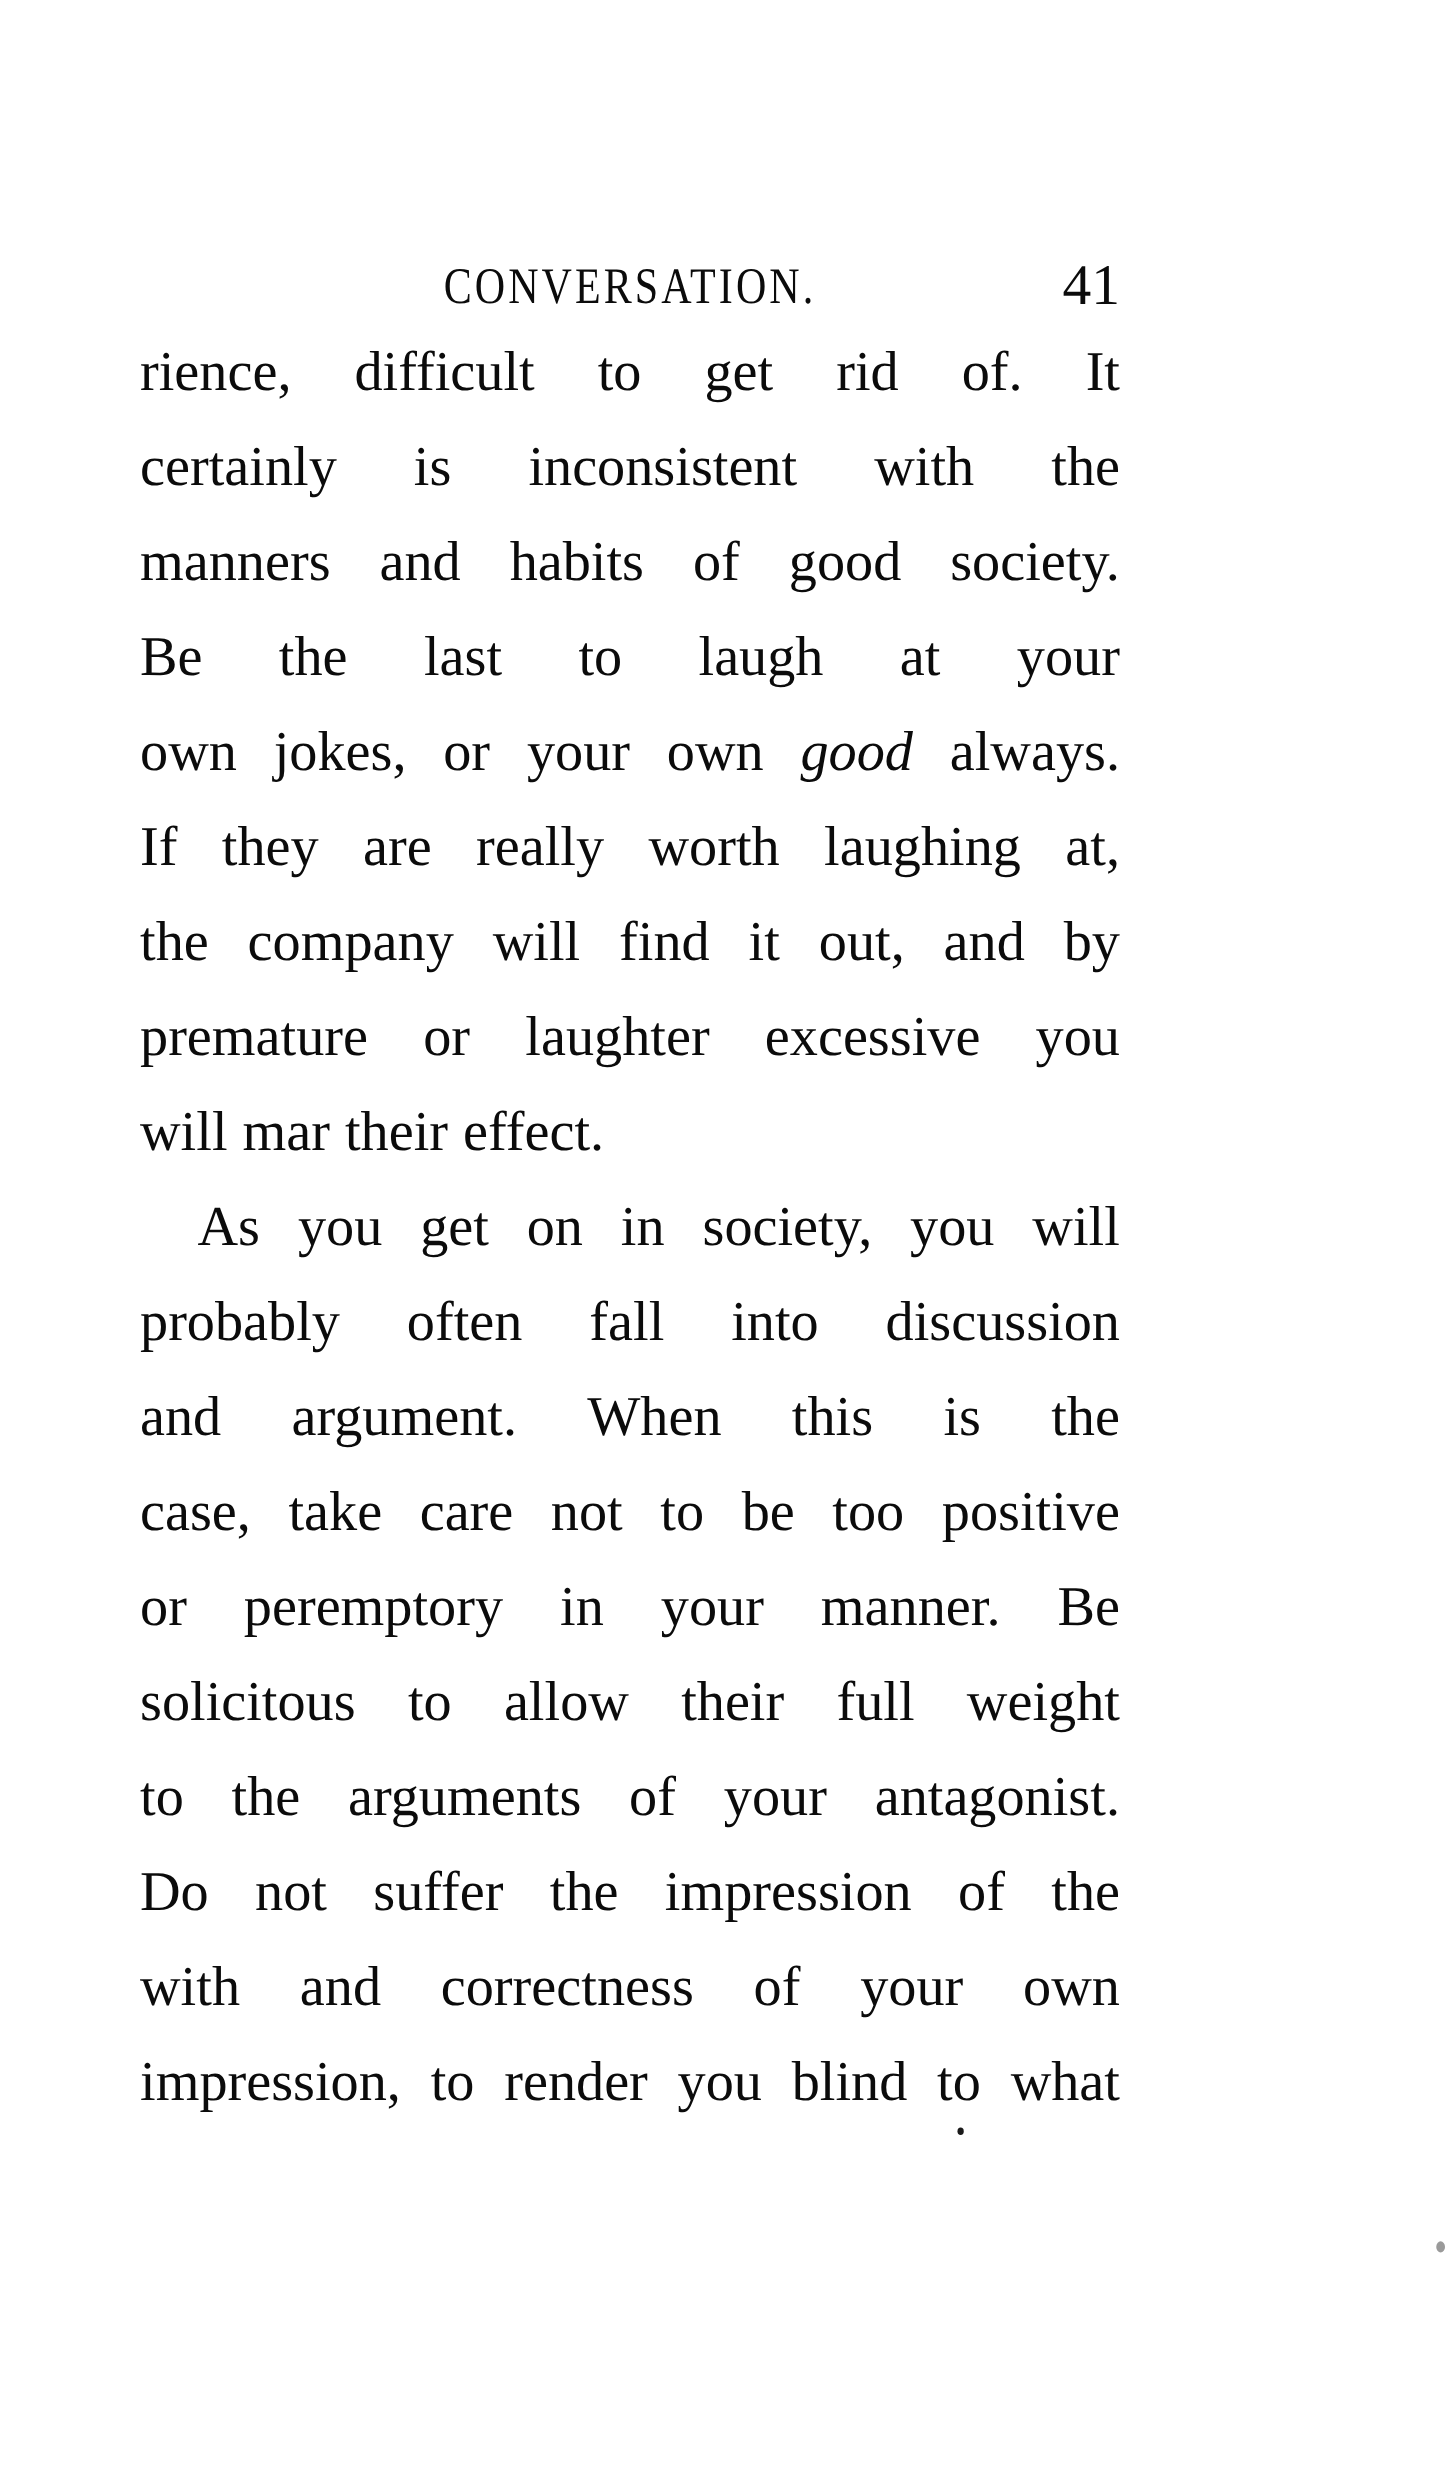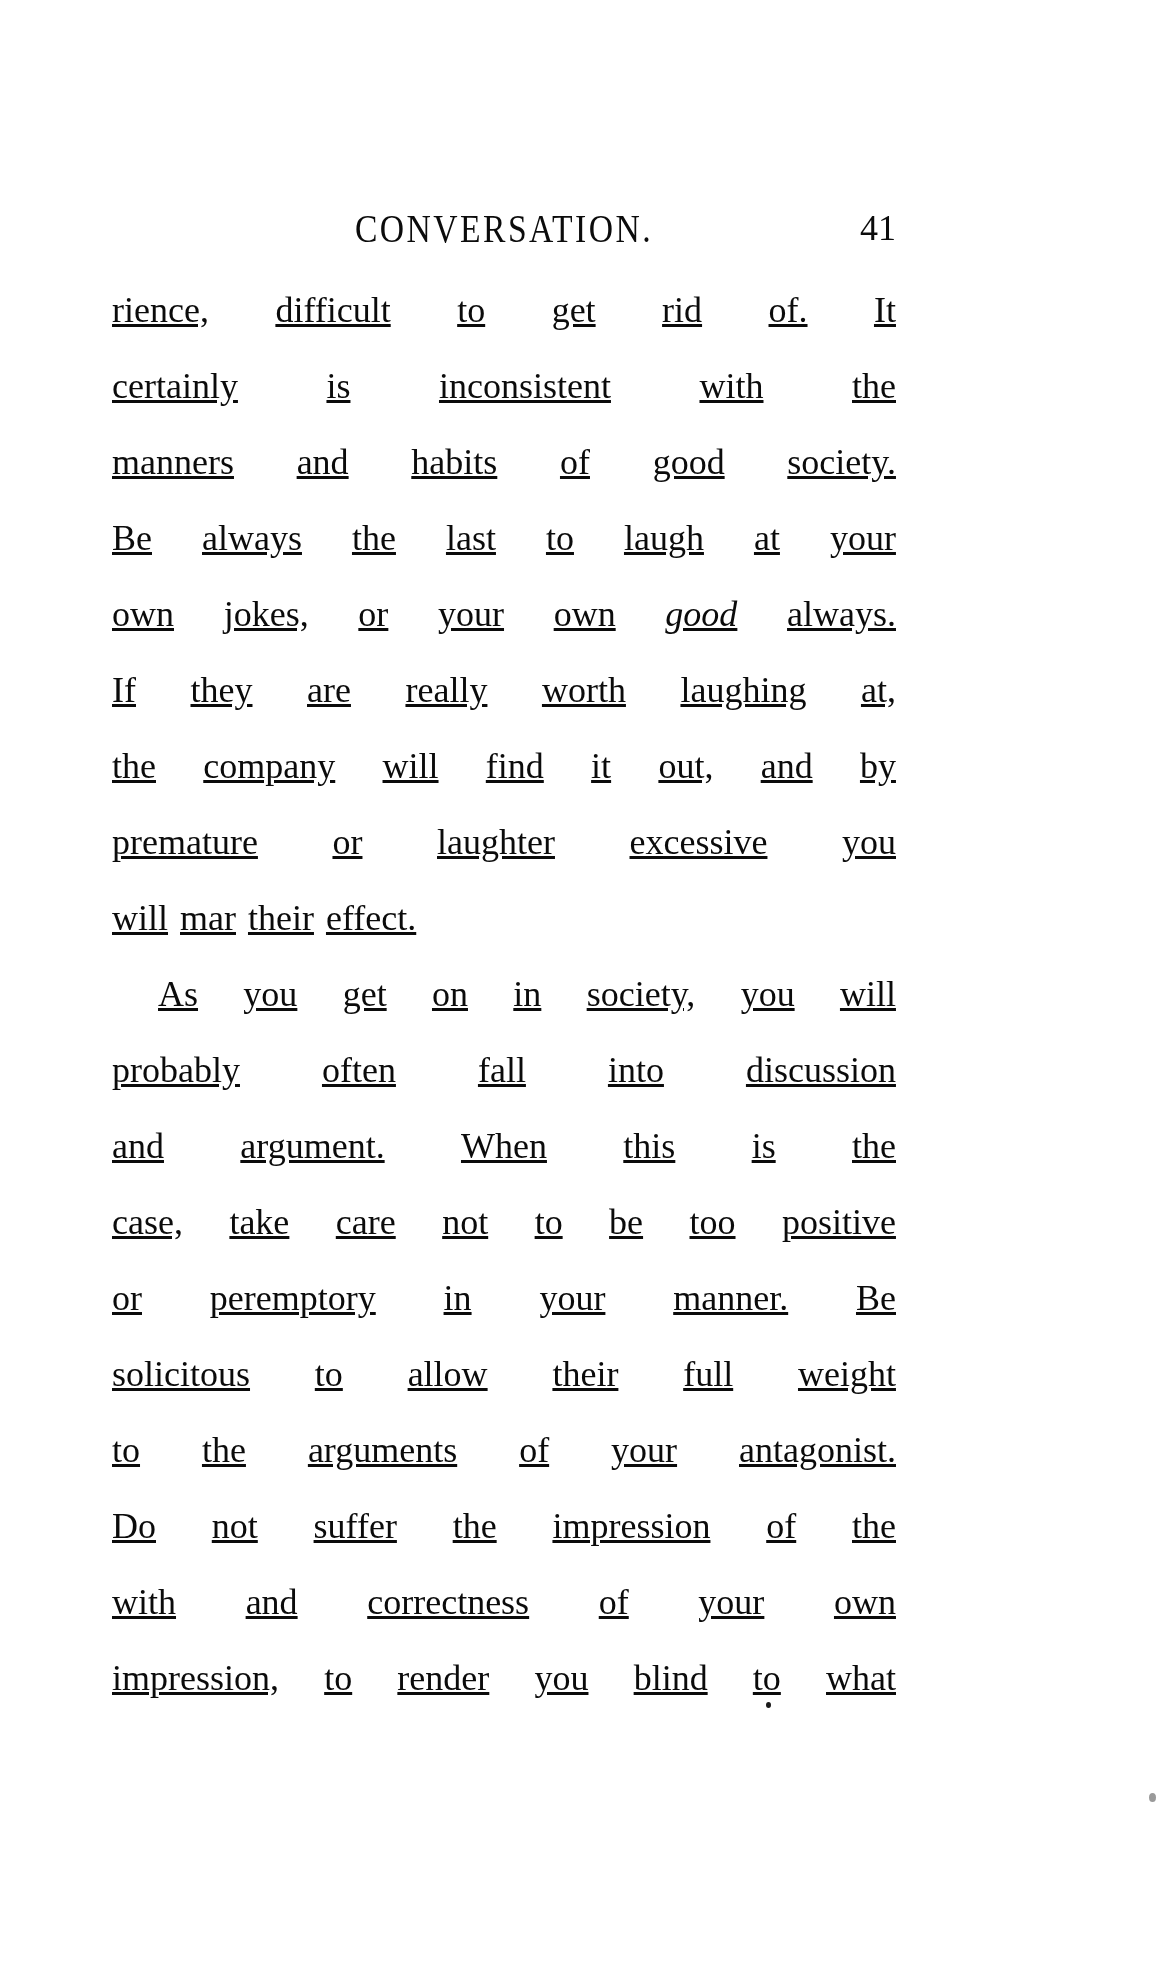--- a/index.html
+++ b/index.html
@@ -27,30 +27,29 @@
     line-height: 56px;
     letter-spacing: 3px;
     transform: scaleX(0.82);
     transform-origin: 50% 50%;
     white-space: nowrap;
   }
   .page-number {
     position: absolute;
     right: 0;
     top: 0;
-    font-size: 36px;
+    font-size: 46px;
     line-height: 56px;
   }
   .page-body {
     position: absolute;
     left: 112px;
-    top: 272px;
+    top: 259px;
     width: 784px;
-    font-size: 36px;
-    text-decoration: underline;
+    font-size: 45px;
   }
   .paragraph { margin: 0; }
   .text-line {
     display: flex;
     justify-content: space-between;
     height: 76px;
     line-height: 76px;
     white-space: pre;
   }
   .text-line.no-justify { justify-content: flex-start; }
@@ -70,21 +69,21 @@
   <div class="running-header">
     <span class="header-title">CONVERSATION.</span>
     <span class="page-number">41</span>
   </div>
 
   <div class="page-body">
       <div class="paragraph">
         <div class="text-line"><span class="word">rience,</span><span class="word">difficult</span><span class="word">to</span><span class="word">get</span><span class="word">rid</span><span class="word">of.</span><span class="word">It</span></div>
         <div class="text-line"><span class="word">certainly</span><span class="word">is</span><span class="word">inconsistent</span><span class="word">with</span><span class="word">the</span></div>
         <div class="text-line"><span class="word">manners</span><span class="word">and</span><span class="word">habits</span><span class="word">of</span><span class="word">good</span><span class="word">society.</span></div>
-        <div class="text-line"><span class="word">Be</span><span class="word">always</span><span class="word">the</span><span class="word">last</span><span class="word">to</span><span class="word">laugh</span><span class="word">at</span><span class="word">your</span></div>
+        <div class="text-line"><span class="word">Be</span><span class="word">the</span><span class="word">last</span><span class="word">to</span><span class="word">laugh</span><span class="word">at</span><span class="word">your</span></div>
         <div class="text-line"><span class="word">own</span><span class="word">jokes,</span><span class="word">or</span><span class="word">your</span><span class="word">own</span><span class="word italic">good</span><span class="word">always.</span></div>
         <div class="text-line"><span class="word">If</span><span class="word">they</span><span class="word">are</span><span class="word">really</span><span class="word">worth</span><span class="word">laughing</span><span class="word">at,</span></div>
         <div class="text-line"><span class="word">the</span><span class="word">company</span><span class="word">will</span><span class="word">find</span><span class="word">it</span><span class="word">out,</span><span class="word">and</span><span class="word">by</span></div>
         <div class="text-line"><span class="word">premature</span><span class="word">or</span><span class="word">laughter</span><span class="word">excessive</span><span class="word">you</span></div>
         <div class="text-line no-justify"><span class="word">will</span><span class="word">mar</span><span class="word">their</span><span class="word">effect.</span></div>
       </div>
       <div class="paragraph">
         <div class="text-line indent"><span class="word">As</span><span class="word">you</span><span class="word">get</span><span class="word">on</span><span class="word">in</span><span class="word">society,</span><span class="word">you</span><span class="word">will</span></div>
         <div class="text-line"><span class="word">probably</span><span class="word">often</span><span class="word">fall</span><span class="word">into</span><span class="word">discussion</span></div>
         <div class="text-line"><span class="word">and</span><span class="word">argument.</span><span class="word">When</span><span class="word">this</span><span class="word">is</span><span class="word">the</span></div>

